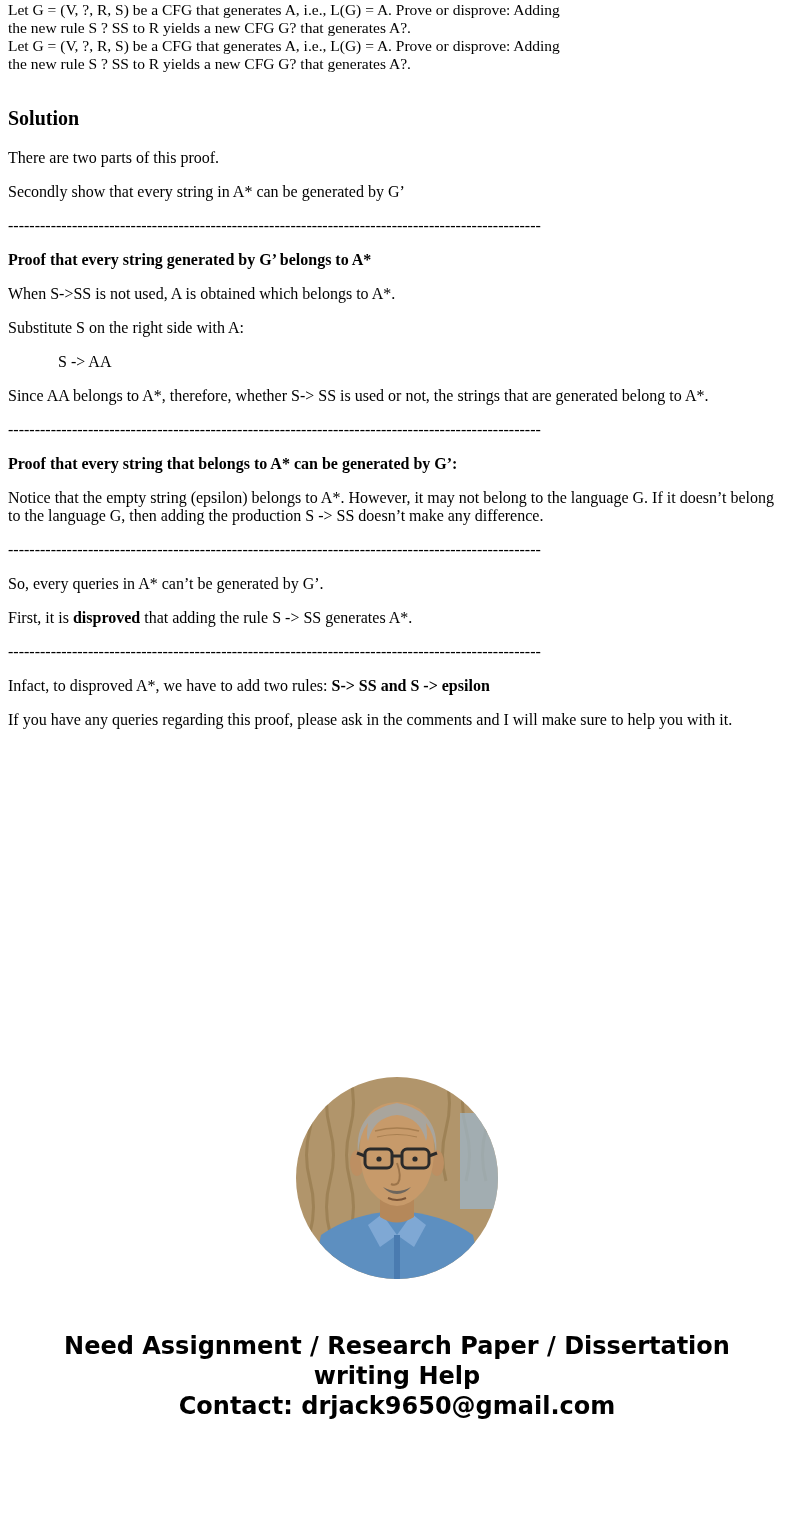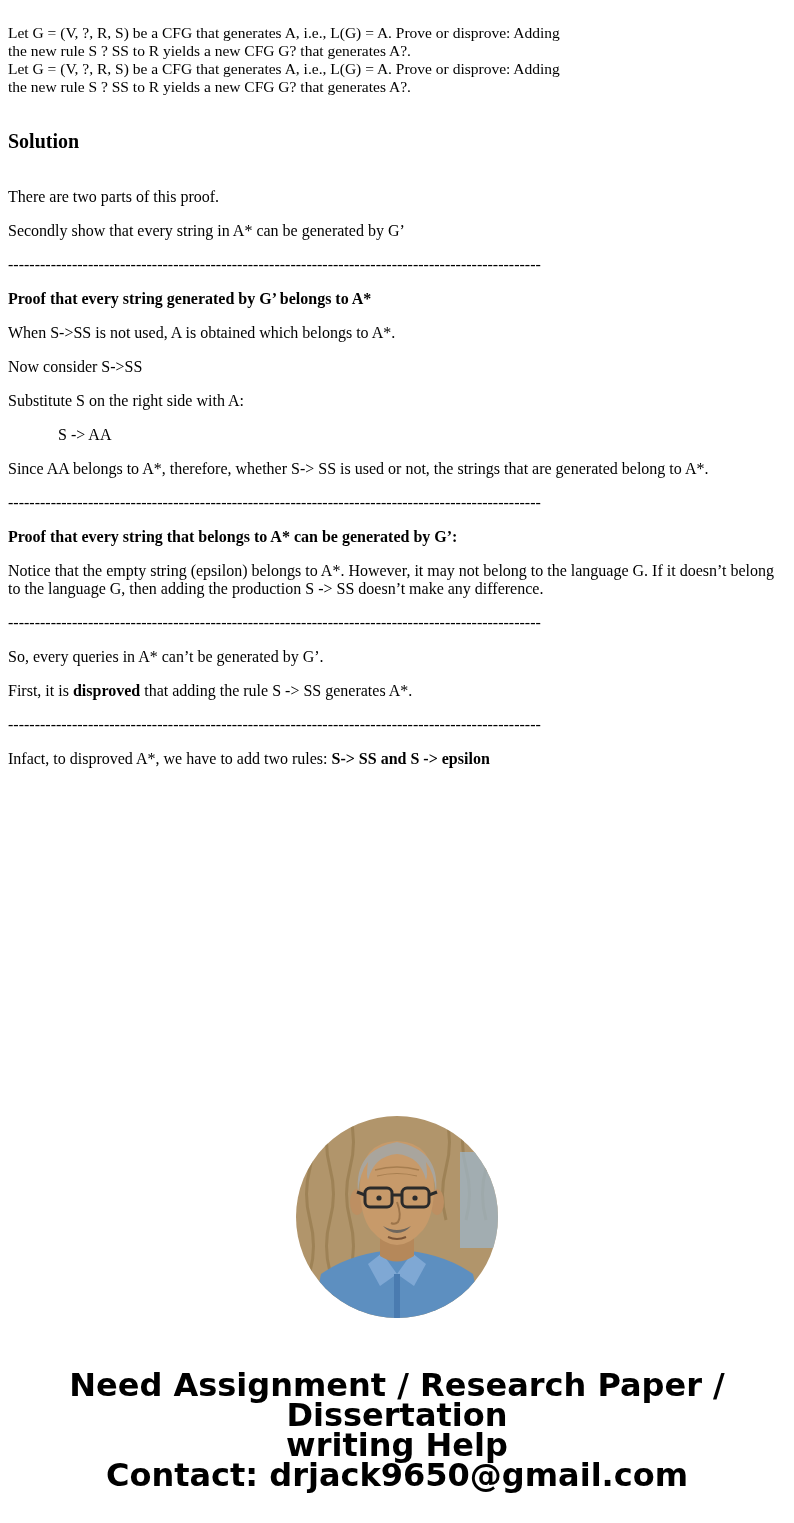--- a/index.html
+++ b/index.html
@@ -4,28 +4,28 @@
 <style>
   * { box-sizing: border-box; }
   html, body { margin: 0; padding: 0; background: #ffffff; }
   #page {
     position: relative;
     width: 794px;
     min-height: 1523px;
     background: #ffffff;
     color: #000000;
     font-family: "Liberation Serif", serif;
-    padding: 24px 8px 20px 8px;
+    padding: 1px 8px 20px 8px;
   }
   .question { font-size: 15.5px; line-height: 18px; }
   .question-line { white-space: nowrap; }
   .solution-heading {
     font-size: 20px;
     font-weight: bold;
-    margin: 34px 0 36px 0;
+    margin: 34px 0 20px 0;
     line-height: 22px;
   }
   p.body-para {
     font-size: 16px;
     line-height: 18px;
     margin: 16px 0 16px 0;
     max-width: 778px;
   }
   p.divider {
     font-size: 16px;
@@ -42,21 +42,21 @@
     width: 202px;
     height: 202px;
     margin: 348px auto 0 auto;
   }
   .avatar-wrap svg { display: block; }
   .footer {
     margin-top: 52px;
     text-align: center;
     font-family: "DejaVu Sans", sans-serif;
     font-weight: bold;
-    font-size: 32px;
+    font-size: 24px;
     line-height: 30px;
     color: #000000;
   }
   .footer .footer-line { display: block; }
 </style>
 </head>
 <body>
 
 <div id="page">
 
@@ -71,38 +71,38 @@
 
   <div class="solution-heading">Solution</div>
 
   <p class="body-para">There are two parts of this proof.</p>
   <p class="body-para">Secondly show that every string in A* can be generated by G’</p>
 
   <p class="divider">----------------------------------------------------------------------------------------------------</p>
 
   <p class="body-para bold">Proof that every string generated by G’ belongs to A*</p>
   <p class="body-para">When S-&gt;SS is not used, A is obtained which belongs to A*.</p>
-  <p class="body-para">Now consider S-&gt;SS</p>
   <p class="body-para">Substitute S on the right side with A:</p>
   <p class="body-para indented">S -&gt; AA</p>
   <p class="body-para">Since AA belongs to A*, therefore, whether S-&gt; SS is used or not, the strings that are generated belong to A*.</p>
 
   <p class="divider">----------------------------------------------------------------------------------------------------</p>
 
   <p class="body-para bold">Proof that every string that belongs to A* can be generated by G’:</p>
   <p class="body-para">Notice that the empty string (epsilon) belongs to A*. However, it may not belong to the language G. If it doesn’t belong to the language G, then adding the production S -&gt; SS doesn’t make any difference.</p>
 
   <p class="divider">----------------------------------------------------------------------------------------------------</p>
 
   <p class="body-para">So, every queries in A* can’t be generated by G’.</p>
   <p class="body-para"><span>First, it is </span><span class="bold">disproved</span><span> that adding the rule S -&gt; SS generates A*.</span></p>
 
   <p class="divider">----------------------------------------------------------------------------------------------------</p>
 
   <p class="body-para"><span>Infact, to disproved A*, we have to add two rules: </span><span class="bold">S-&gt; SS and S -&gt; epsilon</span></p>
+  <p class="body-para">If you have any queries regarding this proof, please ask in the comments and I will make sure to help you with it.</p>
 
   <div class="avatar-wrap">
     <svg width="202" height="202" viewBox="0 0 202 202" aria-hidden="true">
       <defs>
         <clipPath id="avclip">
             <circle cx="101" cy="101" r="101"></circle>
           </clipPath>
       </defs>
       <g clip-path="url(#avclip)">
         <rect width="202" height="202" fill="#b1956b"></rect>

